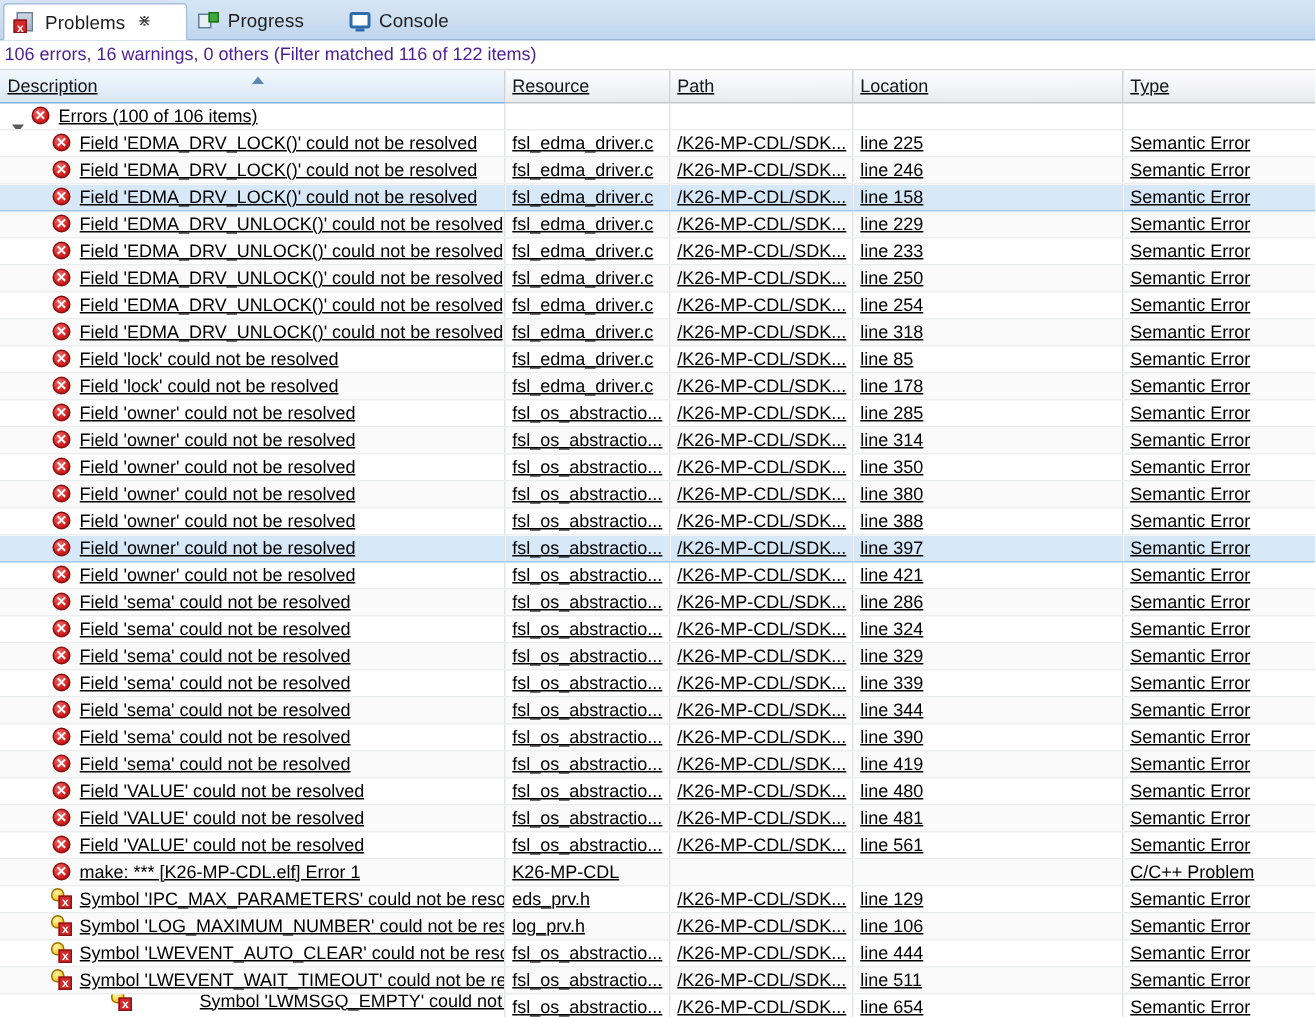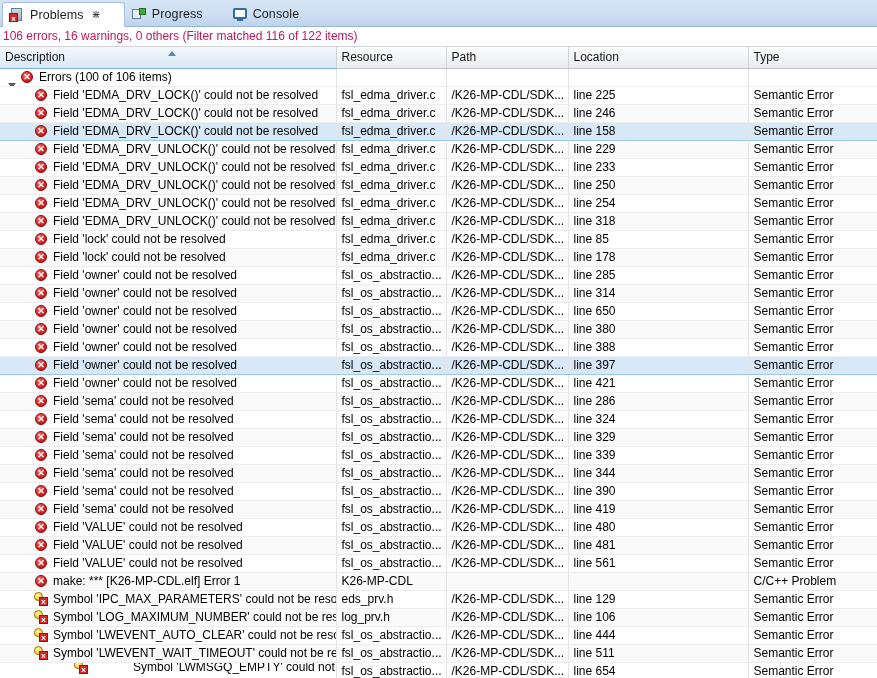--- a/index.html
+++ b/index.html
@@ -108,32 +108,33 @@
     width:6px; height:2px;
     background:#2f6ca8;
   }
 
   
   #statusline {
     height: 19px;
     line-height: 19px;
     padding-left: 3px;
     font-size: 12px;
-    color: #be185d;
+    color: #4c1d95;
     background: #ffffff;
     border-bottom: 1px solid #d5d5d5;
     white-space: nowrap;
   }
 
   
   #tablewrap {
     position: relative;
     height: 632px;
     background: #ffffff;
     overflow: hidden;
+    text-decoration: underline;
   }
   table.grid {
     width: 877px;
     border-collapse: collapse;
     table-layout: fixed;
     font-size: 12px;
   }
   thead th {
     height: 21px;
     background: linear-gradient(to bottom,#fdfdfd 0%, #f3f4f6 50%, #e9ebee 100%);
@@ -459,21 +460,21 @@
         </tr>
         <tr class="">
           <td class="c-desc">
             <div class="desccell indent-2">
               <span class="marker m-error"></span>
               <span class="dtext">Field 'owner' could not be resolved</span>
             </div>
           </td>
           <td class="c-res">fsl_os_abstractio...</td>
           <td class="c-path">/K26-MP-CDL/SDK...</td>
-          <td class="c-loc">line 650</td>
+          <td class="c-loc">line 350</td>
           <td class="c-type">Semantic Error</td>
         </tr>
         <tr class="alt">
           <td class="c-desc">
             <div class="desccell indent-2">
               <span class="marker m-error"></span>
               <span class="dtext">Field 'owner' could not be resolved</span>
             </div>
           </td>
           <td class="c-res">fsl_os_abstractio...</td>

